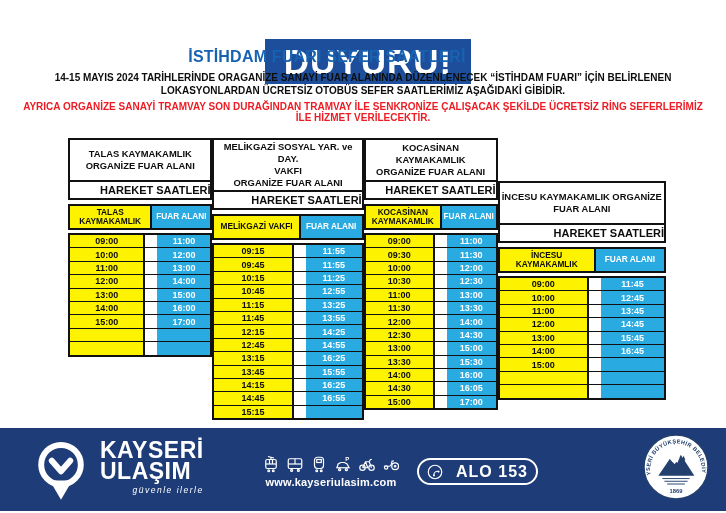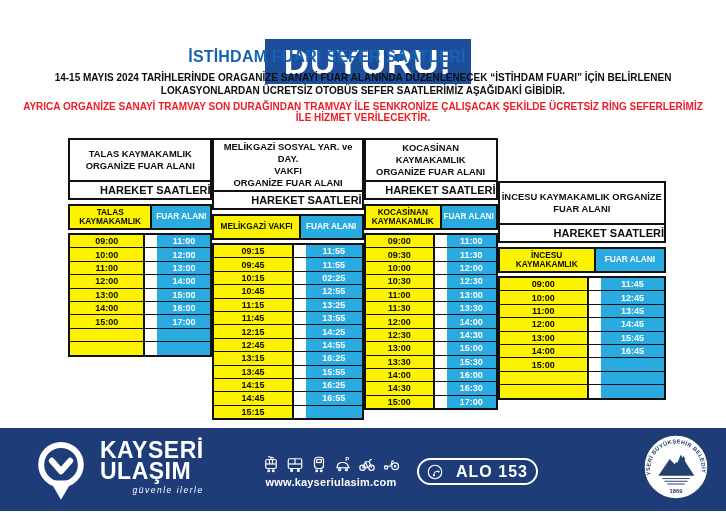--- a/index.html
+++ b/index.html
@@ -179,21 +179,21 @@
         <div class="row">
           <div class="cell yellow">09:15</div>
           <div class="cell blue">11:55</div>
         </div>
         <div class="row">
           <div class="cell yellow">09:45</div>
           <div class="cell blue">11:55</div>
         </div>
         <div class="row">
           <div class="cell yellow">10:15</div>
-          <div class="cell blue">02:25</div>
+          <div class="cell blue">11:25</div>
         </div>
         <div class="row">
           <div class="cell yellow">10:45</div>
           <div class="cell blue">12:55</div>
         </div>
         <div class="row">
           <div class="cell yellow">11:15</div>
           <div class="cell blue">13:25</div>
         </div>
         <div class="row">
@@ -279,21 +279,21 @@
         <div class="row">
           <div class="cell yellow">13:30</div>
           <div class="cell blue">15:30</div>
         </div>
         <div class="row">
           <div class="cell yellow">14:00</div>
           <div class="cell blue">16:00</div>
         </div>
         <div class="row">
           <div class="cell yellow">14:30</div>
-          <div class="cell blue">16:30</div>
+          <div class="cell blue">16:05</div>
         </div>
         <div class="row">
           <div class="cell yellow">15:00</div>
           <div class="cell blue">17:00</div>
         </div>
       </div>
     </div>
     <div class="tbl">
       <div class="tbl-head">
         <div class="tbl-title">İNCESU KAYMAKAMLIK ORGANİZE<br>FUAR ALANI</div>

